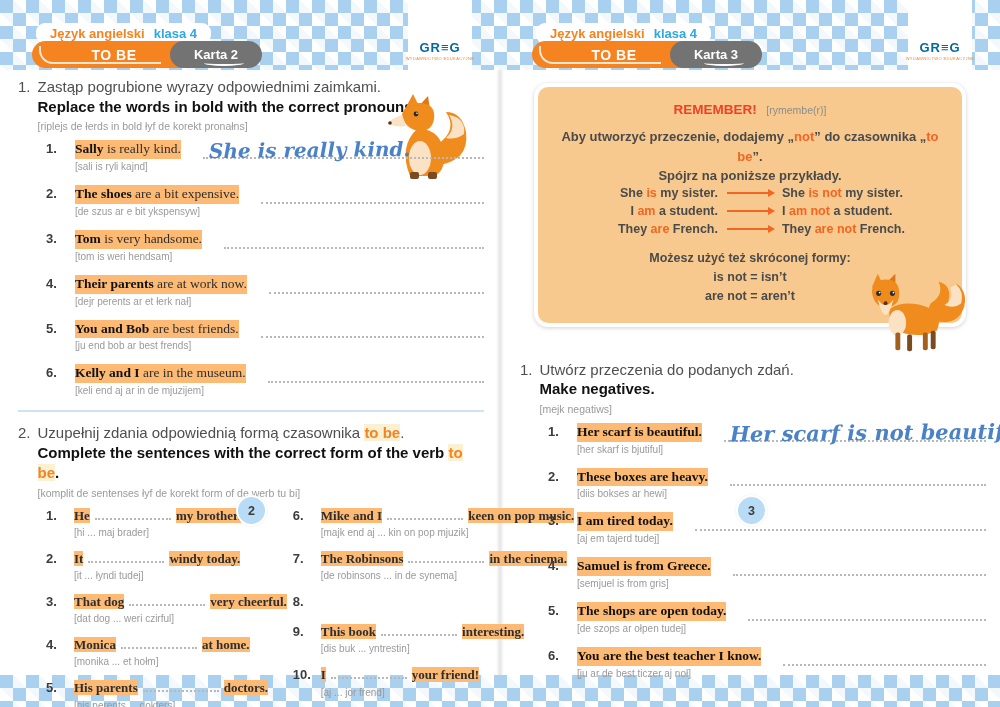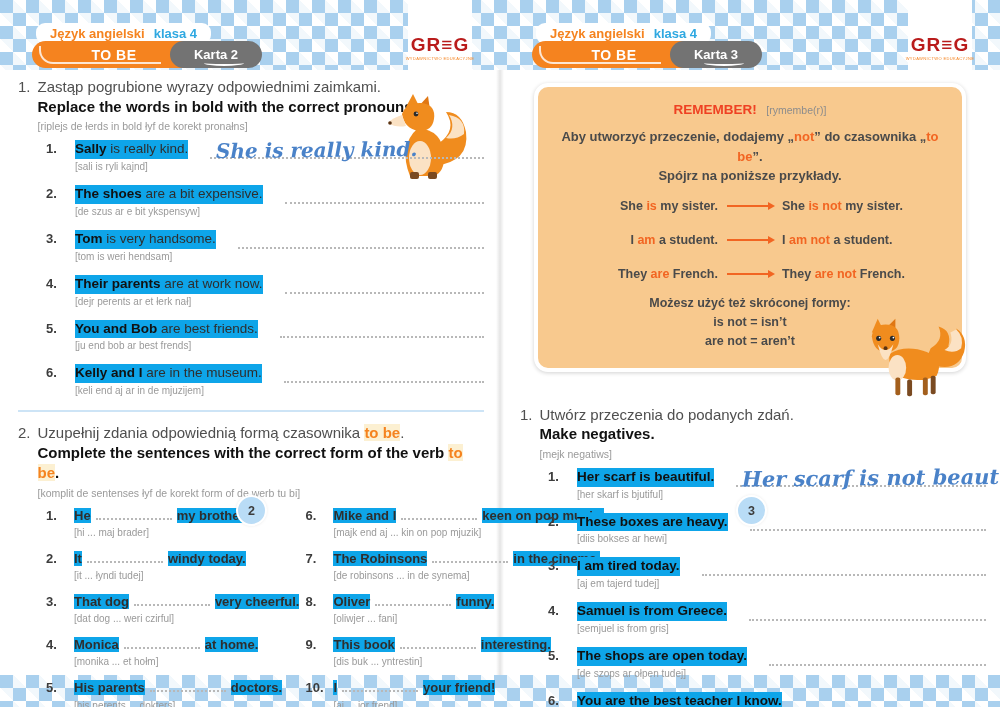--- a/index.html
+++ b/index.html
@@ -32,31 +32,31 @@
   .pills{position:relative;height:27px;margin-top:-3px;}
   .orange-pill{position:absolute;left:0;top:0;width:224px;height:27px;border-radius:14px;background:#f5831f;display:flex;align-items:center;}
   .orange-pill::before{content:"";position:absolute;left:7px;top:5px;width:120px;height:16px;
     border-left:2px solid rgba(255,255,255,.8);border-bottom:2px solid rgba(255,255,255,.8);border-radius:0 0 0 14px;}
   .orange-pill .topic{position:relative;margin-left:42px;width:80px;text-align:center;color:#fff;font-weight:bold;font-size:14px;letter-spacing:.5px;}
   .blue-pill{position:absolute;right:0;top:0;width:92px;height:27px;border-radius:14px;background:#737373;color:#fff;font-weight:bold;font-size:13px;display:flex;align-items:center;justify-content:center;}
   .blue-pill::after{content:"";position:absolute;left:34px;bottom:2px;width:40px;height:4px;border-bottom:2px solid #fff;border-radius:50%;}
 
   .logo-strip{position:absolute;right:28px;top:0;width:64px;height:70px;background:#fff;z-index:2;
     display:flex;flex-direction:column;align-items:center;justify-content:flex-end;padding-bottom:9px;box-sizing:border-box;}
-  .logo-word{font-weight:bold;font-size:19px;color:#b91c1c;letter-spacing:1px;line-height:1;}
+  .logo-word{font-weight:bold;font-size:13px;color:#0369a1;letter-spacing:1px;line-height:1;}
   .logo-tagline{font-size:4px;color:#f5831f;letter-spacing:.4px;margin-top:2px;white-space:nowrap;}
 
   
   .content{position:absolute;left:18px;right:16px;top:78px;}
   .ex-head{display:flex;gap:7px;margin-bottom:8px;}
   .ex-num{font-size:15px;color:#4f4f4f;line-height:1.25;}
   .ex-title-pl{font-size:15px;color:#4f4f4f;line-height:1.25;}
   .ex-title-en{font-size:15px;color:#111;font-weight:bold;line-height:1.35;}
   .ex-phon{font-size:10.5px;color:#9a9a9a;margin-top:3px;}
-  .hl{background:#0ea5e9;}
+  .hl{background:#fdba74;font-family:Liberation Serif, serif;}
   .tobe{color:#f5831f;font-weight:bold;background:#fcf0d2;}
 
   .items{margin-left:28px;}
   .item{display:flex;gap:9px;margin-bottom:13px;}
   .inum{font-weight:bold;color:#3c3c3c;font-size:13px;width:20px;flex:none;line-height:1.4;}
   .ibody{flex:1;min-width:0;}
   .irow{display:flex;align-items:flex-end;}
   .sentence{font-size:13.5px;color:#2e2e2e;line-height:1.4;white-space:nowrap;}
   .sentence b{color:#111;}
   .dots{flex:1;margin-left:22px;border-bottom:2px dotted #b8b8b8;height:7px;position:relative;min-width:30px;}
@@ -71,21 +71,21 @@
   .blank{display:inline-block;width:76px;height:4px;border-bottom:2px dotted #b8b8b8;margin:0 5px;}
   .sent2{font-size:13px;font-weight:bold;color:#2e2e2e;line-height:1.4;white-space:nowrap;}
 
   
   .remember{position:relative;margin:9px 20px 0;background:#f8c98e;border:4px solid #fff;border-radius:14px;
     box-shadow:0 1px 4px rgba(0,0,0,.18);padding:13px 16px 16px;text-align:center;}
   .rem-title{font-size:13.5px;font-weight:bold;color:#ef4123;}
   .rem-title-phon{font-size:10.5px;color:#8c8c8c;margin-left:5px;font-weight:normal;}
   .rem-text{font-size:13px;font-weight:bold;color:#4a4a4a;margin-top:9px;line-height:1.5;}
   .rem-orange{color:#f26522;}
-  .rem-examples{margin-top:13px;display:grid;grid-template-columns:1fr auto 1fr;row-gap:20px;align-items:center;width:88%;margin-left:auto;margin-right:auto;}
+  .rem-examples{display:grid;grid-template-columns:1fr auto 1fr;row-gap:4px;align-items:center;width:88%;margin-left:auto;margin-right:auto;}
   .rem-ex-l{text-align:right;font-size:12.5px;font-weight:bold;color:#4a4a4a;white-space:nowrap;}
   .rem-ex-r{text-align:left;font-size:12.5px;font-weight:bold;color:#4a4a4a;white-space:nowrap;}
   .arrow{display:inline-block;position:relative;width:46px;height:2px;background:#f26522;margin:0 9px;}
   .arrow::after{content:"";position:absolute;right:-2px;top:-3px;border-left:7px solid #f26522;border-top:4px solid transparent;border-bottom:4px solid transparent;}
   .rem-short{margin-top:13px;font-size:12.5px;font-weight:bold;color:#4a4a4a;line-height:1.55;}
 
   .fox-sit{position:absolute;right:8px;top:10px;width:100px;height:95px;}
   .fox-stand{position:absolute;right:-8px;bottom:-34px;width:108px;height:92px;z-index:2;}
 
   .pagenum{position:absolute;bottom:6px;width:27px;height:27px;border-radius:50%;background:#b9dcf6;border:2px solid #fff;
@@ -272,24 +272,20 @@
           </div>
           <div class="item2">
             <span class="inum">7.</span>
             <div>
                 <div class="sent2"><span class="hl">The Robinsons</span><span class="blank"></span><span class="hl">in the cinema.</span></div>
             <div class="phon">[de robinsons ... in de synema]</div>
               </div>
           </div>
           <div class="item2">
             <span class="inum">8.</span>
-            <div>
-                <div class="sent2"><span class="hl">Oliver</span><span class="blank"></span><span class="hl">funny.</span></div>
-            <div class="phon">[oliwjer ... fani]</div>
-              </div>
           </div>
           <div class="item2">
             <span class="inum">9.</span>
             <div>
                 <div class="sent2"><span class="hl">This book</span><span class="blank"></span><span class="hl">interesting.</span></div>
             <div class="phon">[dis buk ... yntrestin]</div>
               </div>
           </div>
           <div class="item2">
             <span class="inum">10.</span>

